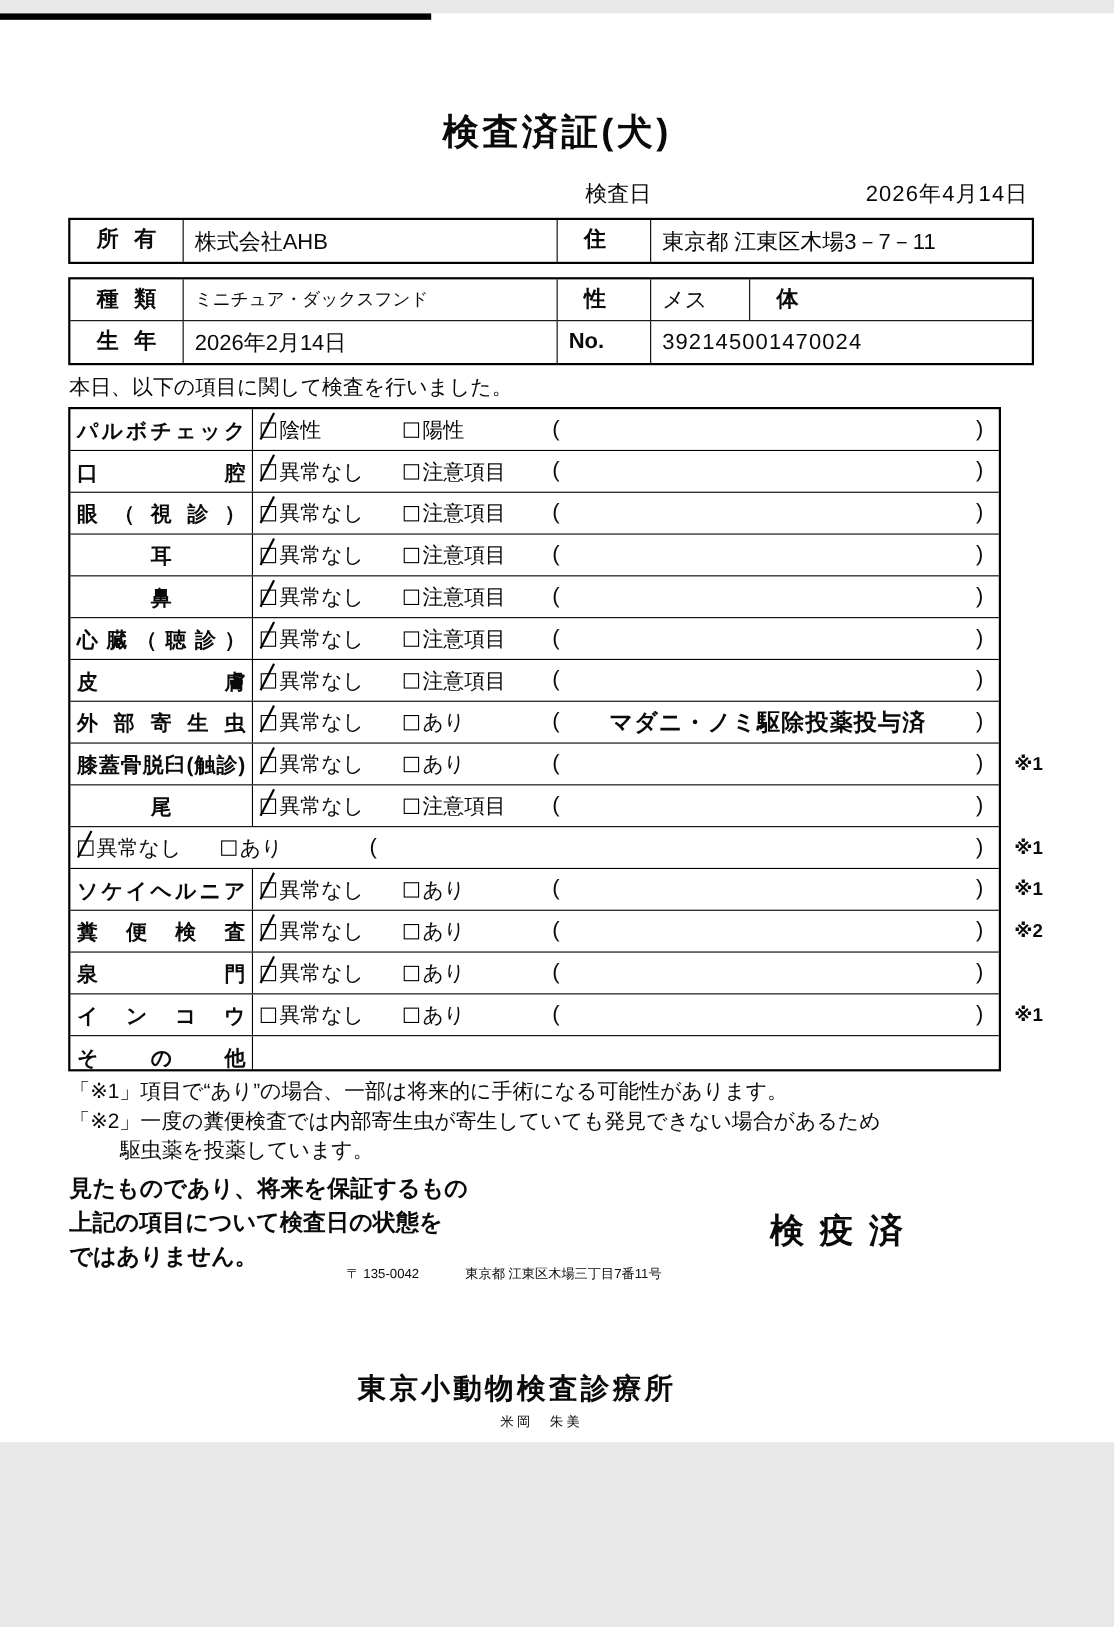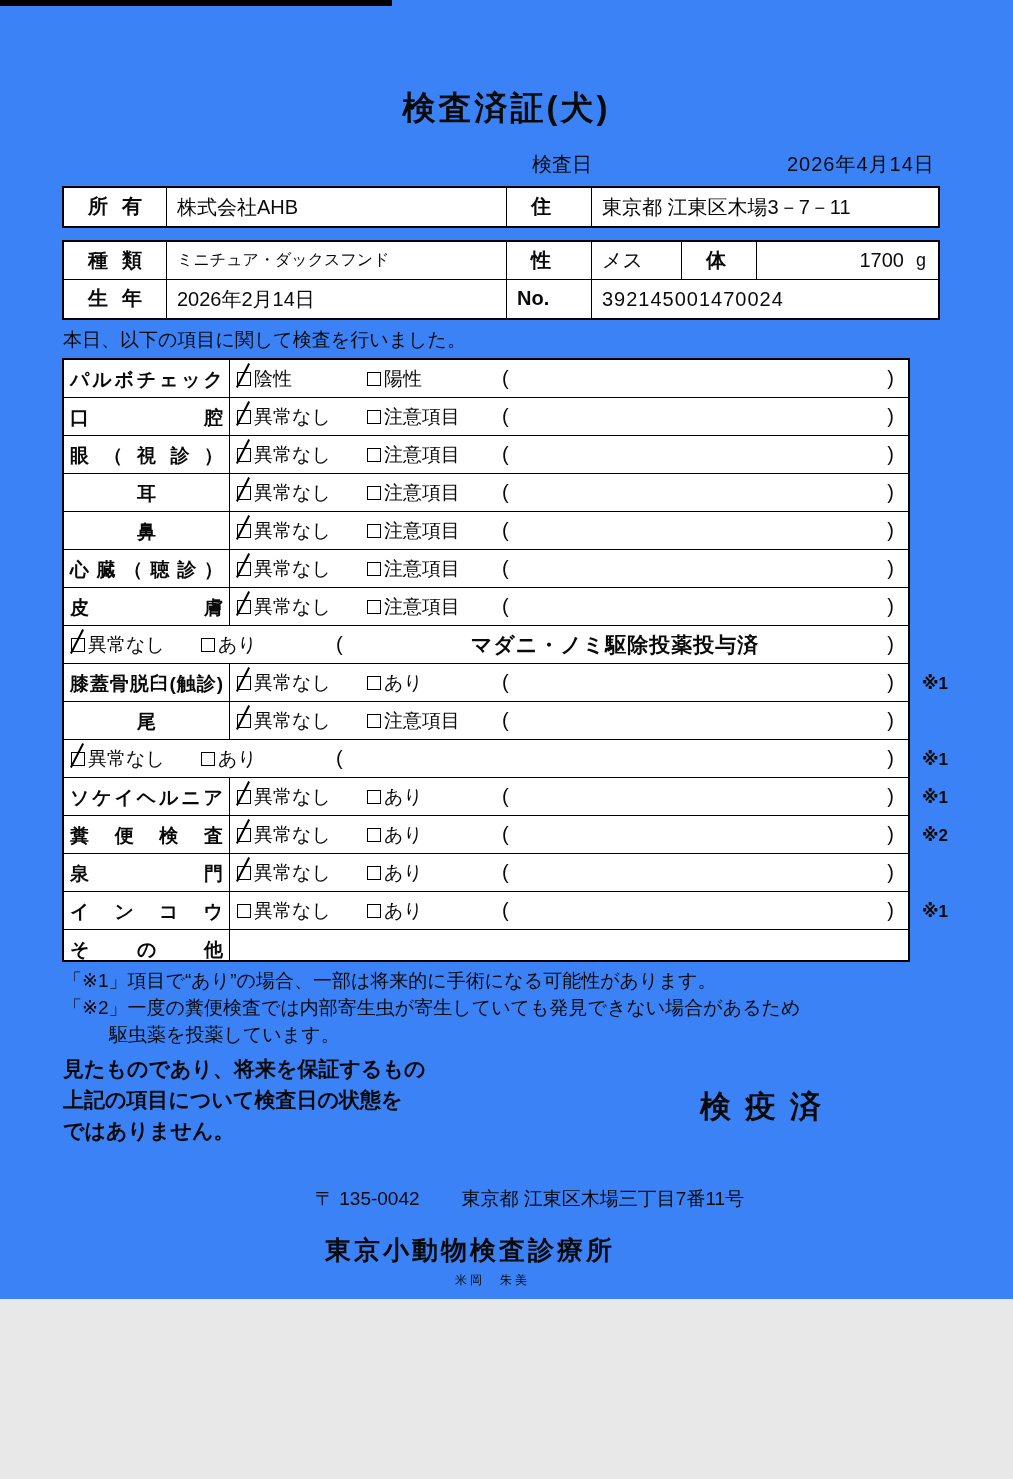--- a/index.html
+++ b/index.html
@@ -1,20 +1,20 @@
 <!DOCTYPE html>
 <html lang="ja"><head>
 <meta charset="utf-8">
 <style>
   * { box-sizing: border-box; margin: 0; padding: 0; }
   html, body { background: #e8e8e8; }
   body { font-family: "Liberation Sans", "DejaVu Sans", sans-serif; color: #0a0a0a; }
   .page {
     position: relative; width: 1013px; height: 1299px;
-    background: #3b82f6; margin: 0 auto; overflow: hidden;
+    background: #ffffff; margin: 12px auto; overflow: hidden;
   }
   .scan-artifact { position: absolute; top: 0; left: 0; width: 392px; height: 6px; background: #000; }
 
   .title {
     position: absolute; top: 86px; left: 0; right: 0;
     text-align: center; font-size: 33px; font-weight: 700; letter-spacing: 3px;
   }
 
   .date-line { position: absolute; top: 151px; left: 0; width: 100%; font-size: 20px; font-weight: 500; }
   .date-line .dl-label { position: absolute; left: 532px; top: 0; }
@@ -61,21 +61,21 @@
   .p-content { flex: 1; text-align: center; font-size: 21px; font-weight: 600; letter-spacing: 1px; }
   .note { position: absolute; right: -40px; top: 9px; font-size: 17px; font-weight: 600; }
 
   .footnotes { position: absolute; top: 967px; left: 63px; font-size: 19px; font-weight: 500; line-height: 27px; }
   .footnotes .indent { padding-left: 46px; }
 
   .disclaimer { position: absolute; top: 1053px; left: 63px; font-size: 21px; font-weight: 700; line-height: 31px; }
 
   .stamp { position: absolute; top: 1086px; left: 700px; font-size: 31px; font-weight: 700; letter-spacing: 14px; }
 
-  .postal-line { position: absolute; top: 1186px; left: 315px; font-size: 19px; font-weight: 500; display: flex; gap: 42px; }
+  .postal-line { position: absolute; top: 1138px; left: 315px; font-size: 12px; font-weight: 500; display: flex; gap: 42px; }
   .tel-line { position: absolute; top: 1184px; left: 327px; font-size: 19px; font-weight: 500; display: flex; gap: 28px; }
   .clinic { position: absolute; top: 1233px; left: 325px; font-size: 26px; font-weight: 600; letter-spacing: 3px; }
   .examiner { position: absolute; top: 1272px; left: 455px; font-size: 12px; font-weight: 500; letter-spacing: 3px; }
   .serial { position: absolute; top: 1303px; left: 763px; font-size: 18px; font-weight: 500; letter-spacing: 2px; }
 </style>
 </head>
 <body>
 
 <div class="page">
 
@@ -97,24 +97,20 @@
     </div>
   </div>
 
   <div class="tbl" id="info-table">
     <div class="t-row">
       <div class="t-cell t-label w103">種類</div>
       <div class="t-cell w340 small-val">ミニチュア・ダックスフンド</div>
       <div class="t-cell t-label w85">性別</div>
       <div class="t-cell w90">メス</div>
       <div class="t-cell t-label w75">体重</div>
-      <div class="t-cell flex1 weight-cell">
-        <span>1700</span>
-        <span class="unit">g</span>
-      </div>
     </div>
     <div class="t-row">
       <div class="t-cell t-label w103">生年月日</div>
       <div class="t-cell w340">2026年2月14日</div>
       <div class="t-cell t-label no-justify w85">No.</div>
       <div class="t-cell flex1 num-val">392145001470024</div>
     </div>
   </div>
 
   <div class="intro">本日、以下の項目に関して検査を行いました。</div>
@@ -254,20 +250,21 @@
         <span class="paren">
           <span class="p-open">(</span>
           <span class="p-content"></span>
           <span class="p-close">)</span>
         </span>
       </div>
 
     </div>
 
     <div class="irow">
+      <div class="label-cell">外部寄生虫</div>
       <div class="content-cell">
         <span class="opt opt1">
           <span class="checkbox checked"></span>
           <span class="opt-text">異常なし</span>
         </span>
         <span class="opt opt2">
           <span class="checkbox"></span>
           <span class="opt-text">あり</span>
         </span>
         <span class="paren">

